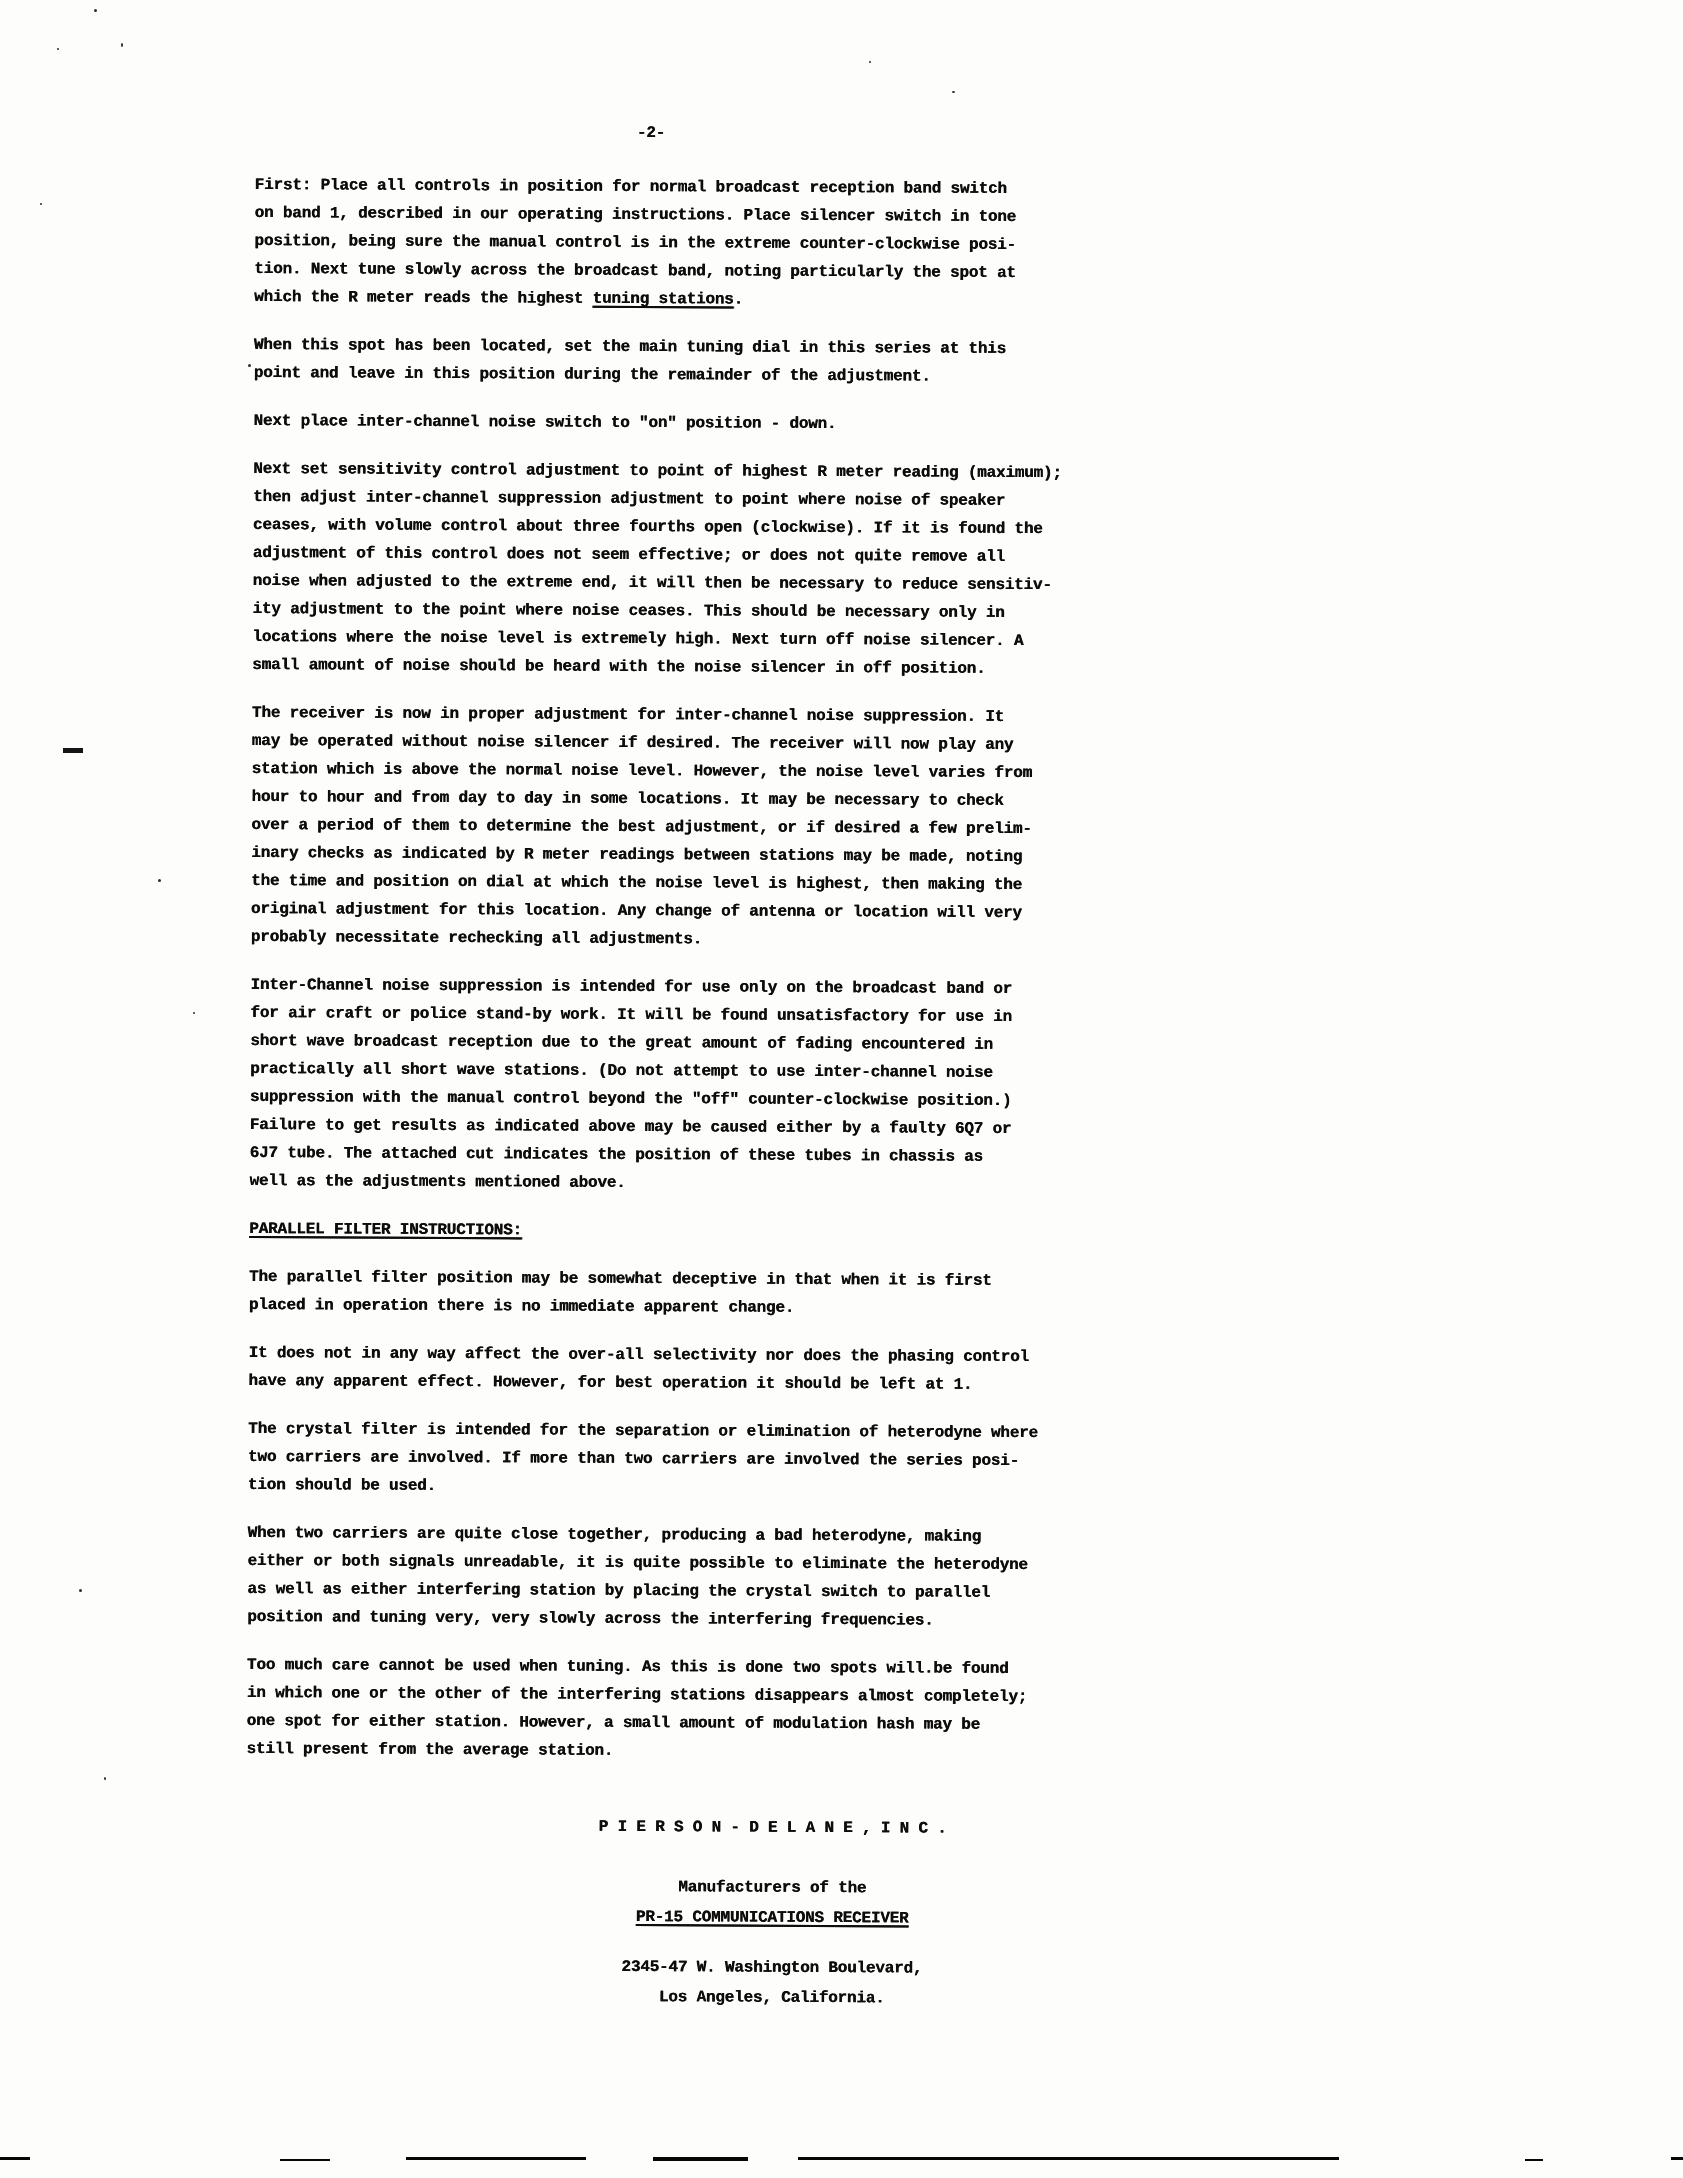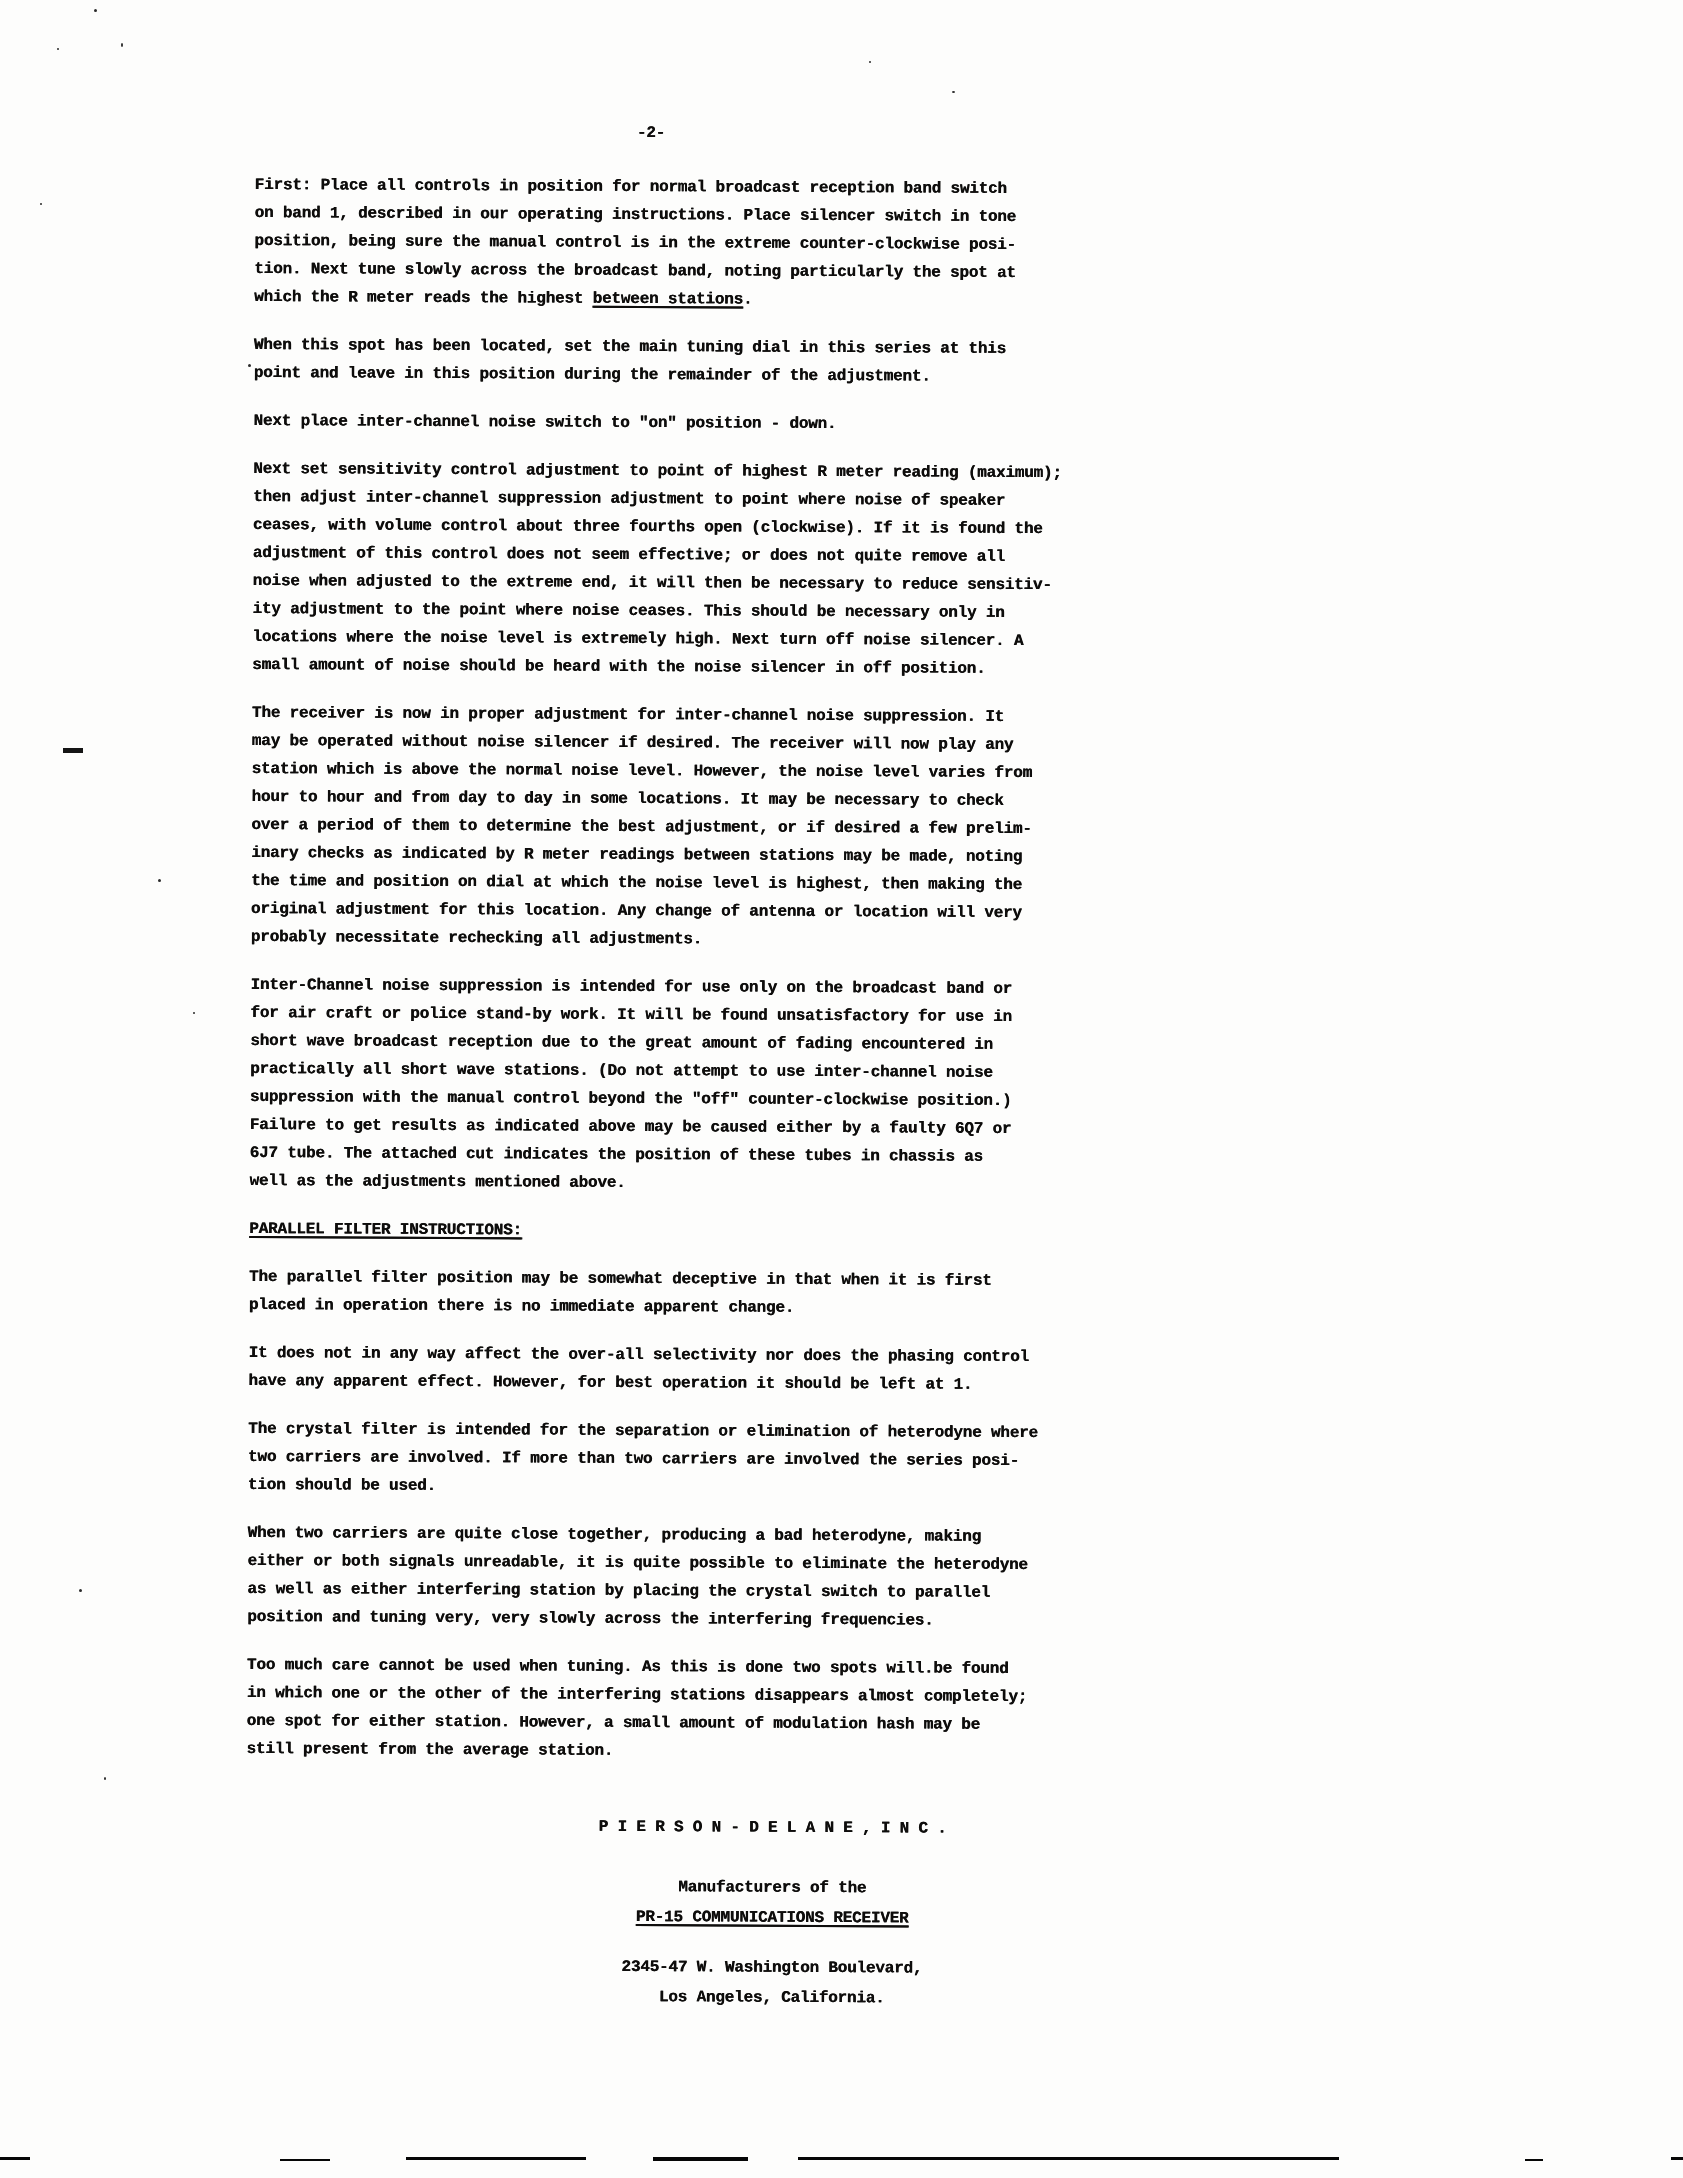--- a/index.html
+++ b/index.html
@@ -44,21 +44,21 @@
 
 <div class="page">
   <div class="content">
 
     <div class="page-number">-2-</div>
 
     <p class="body-para"><span>First:  Place all controls in position for normal broadcast reception band switch
 on band 1, described in our operating instructions.  Place silencer switch in tone
 position, being sure the manual control is in the extreme counter-clockwise posi-
 tion.  Next tune slowly across the broadcast band, noting particularly the spot at
-which the R meter reads the highest </span><span class="u">between stations</span><span>.</span></p>
+which the R meter reads the highest </span><span class="u">tuning stations</span><span>.</span></p>
 
     <p class="body-para">When this spot has been located, set the main tuning dial in this series at this
 point and leave in this position during the remainder of the adjustment.</p>
 
     <p class="body-para">Next place inter-channel noise switch to "on" position - down.</p>
 
     <p class="body-para">Next set sensitivity control adjustment to point of highest R meter reading (maximum);
 then adjust inter-channel suppression adjustment to point where noise of speaker
 ceases, with volume control about three fourths open (clockwise).  If it is found the
 adjustment of this control does not seem effective; or does not quite remove all

